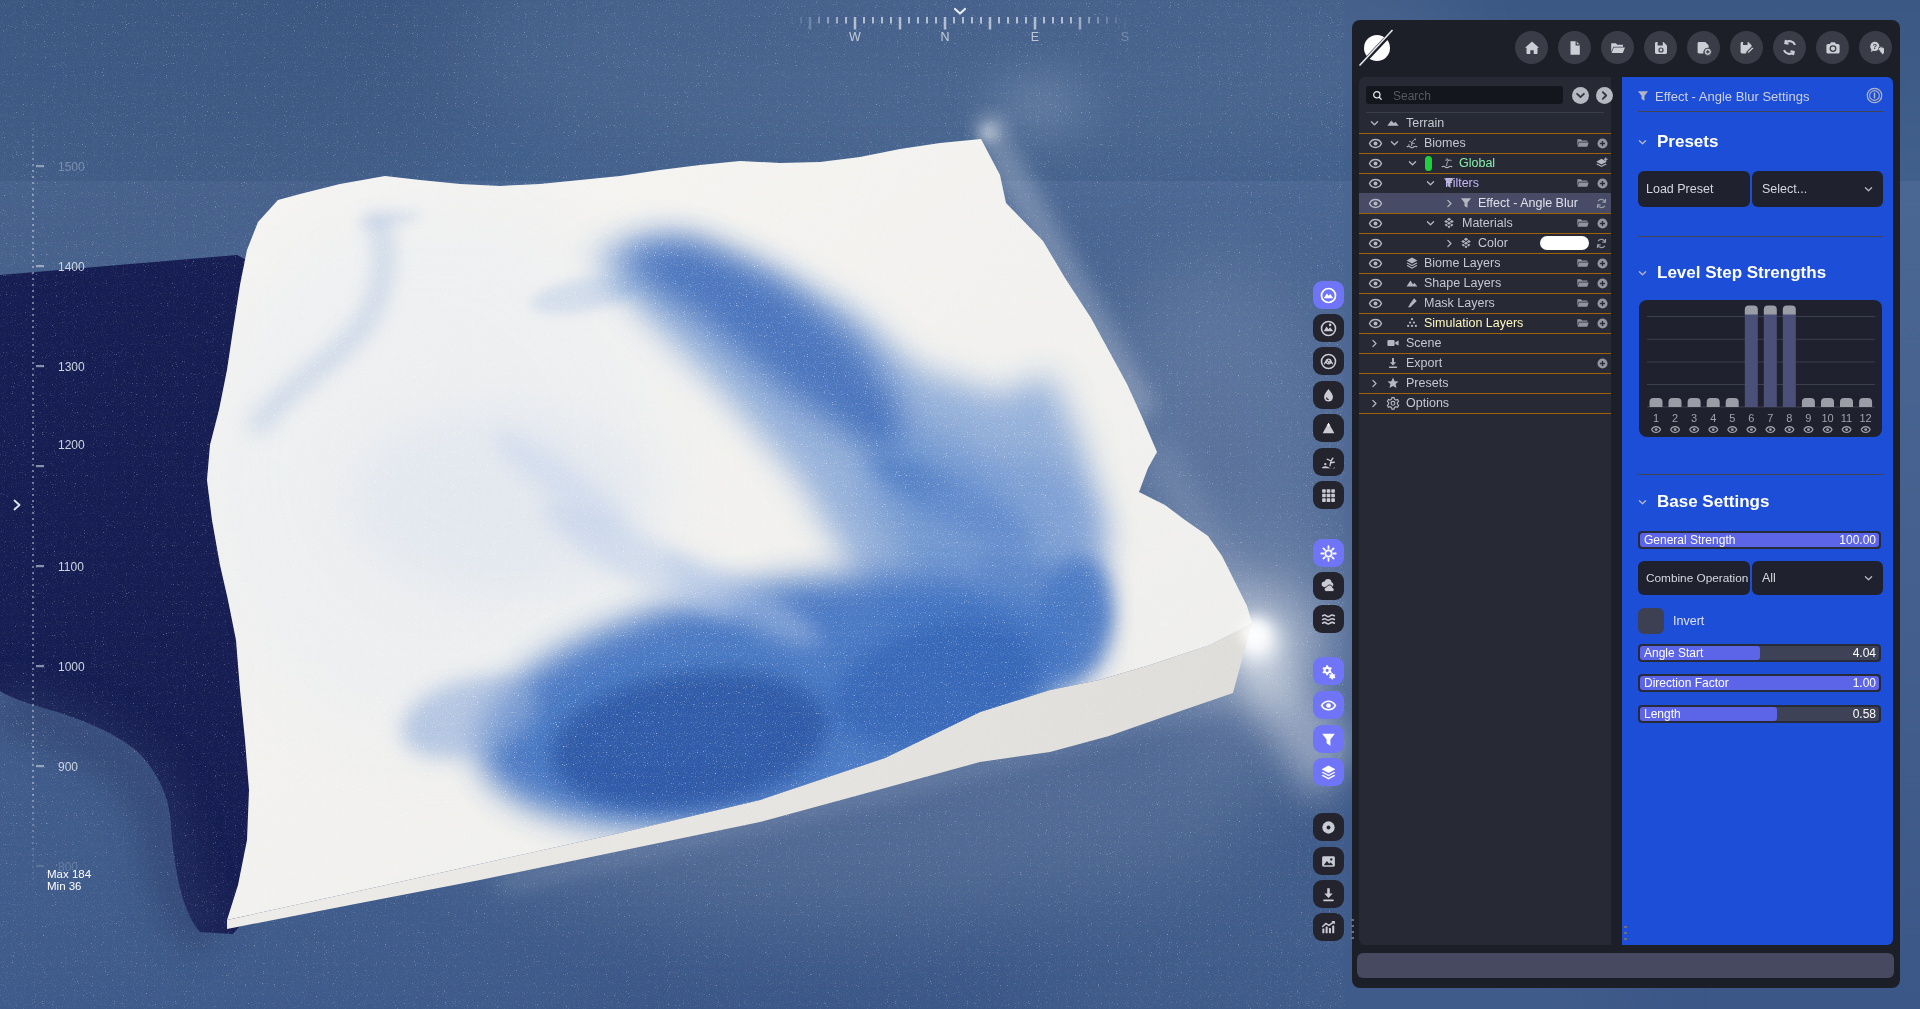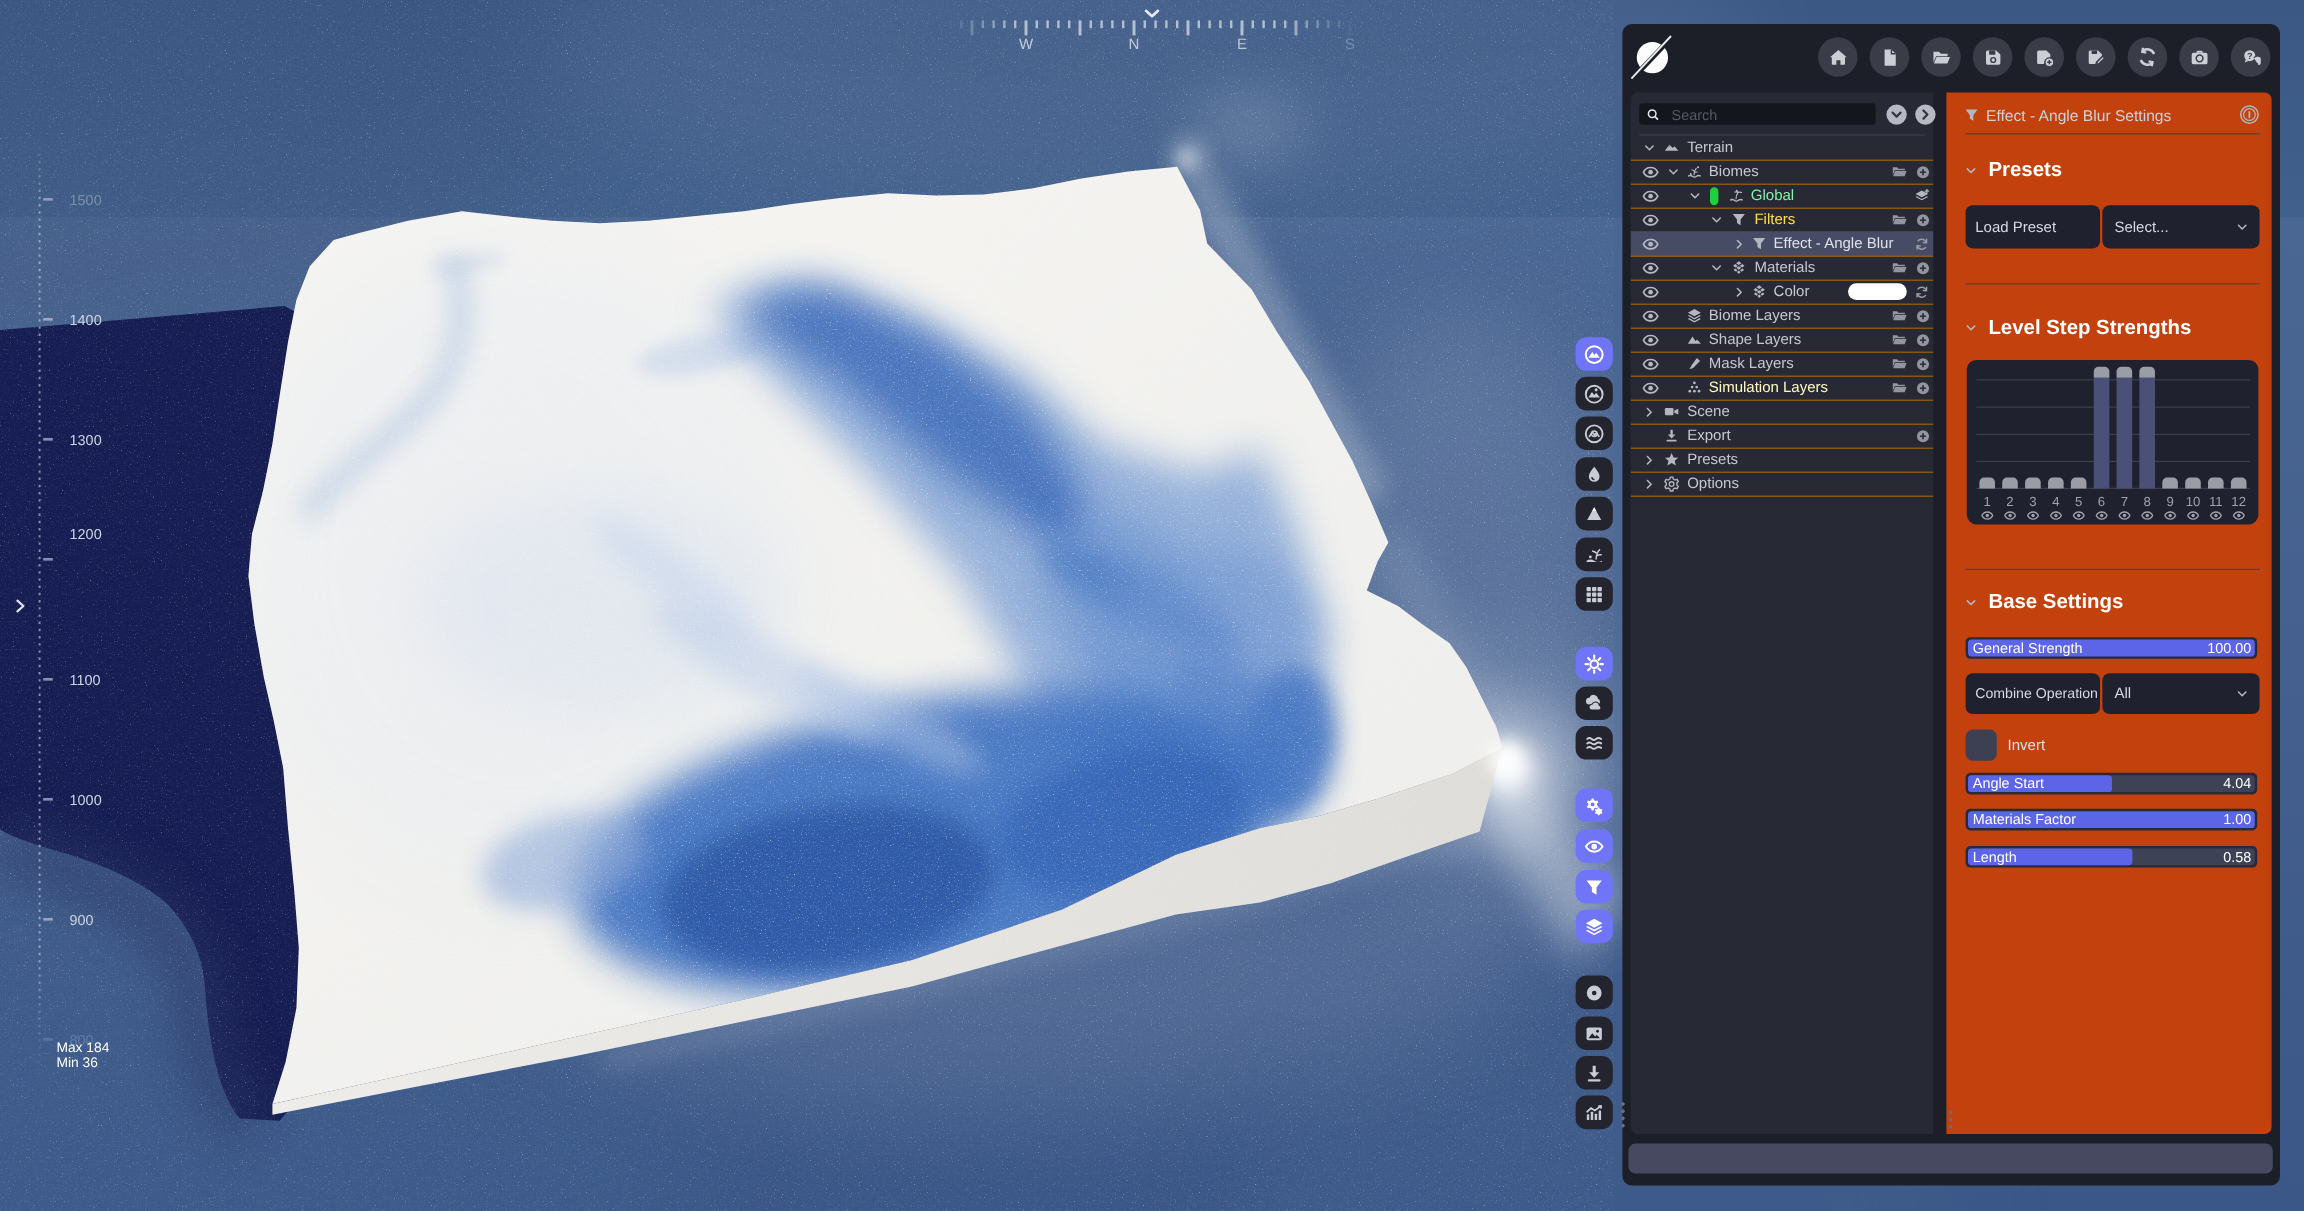--- a/index.html
+++ b/index.html
@@ -10,21 +10,21 @@
   
   .rnum{position:absolute;left:58px;font-size:12px;color:#ccd4e0;}
   
   .tbtn{position:absolute;left:1313px;width:31px;height:28px;border-radius:9px;background:#23242e;display:flex;align-items:center;justify-content:center;}
   .tbtn.on{background:#6f75f6;}
   .tbtn svg{display:block;}
   
   #panel{position:absolute;left:1352px;top:20px;width:548px;height:968px;background:#1d1f28;border-radius:8px;}
   .cbtn{position:absolute;width:33px;height:33px;border-radius:50%;background:#3a3c47;display:flex;align-items:center;justify-content:center;}
   #treepanel{position:absolute;left:7px;top:57px;width:252px;height:868px;background:#272934;border-radius:6px 0 0 6px;text-align:right;}
-  #setpanel{position:absolute;left:270px;top:57px;width:271px;height:868px;background:#c2410c;border-radius:0 6px 6px 0;}
+  #setpanel{position:absolute;left:270px;top:57px;width:271px;height:868px;background:#1d4ed8;border-radius:0 6px 6px 0;}
   .trow{position:absolute;left:0;width:252px;height:20px;border-bottom:1px solid #a16207;font-size:12.5px;color:#c5c8d1;}
   .trow .txt{position:absolute;top:3px;}
   .sep{position:absolute;height:1px;background:#42454f;}
   .shead{position:absolute;font-size:17px;font-weight:bold;color:#fff;}
   .slider{position:absolute;left:16px;width:243px;height:18px;background:#272a39;border-radius:4px;}
   .slider .track{position:absolute;left:2px;top:2px;height:14px;border-radius:3px;background:#3e4256;width:239px;}
   .slider .fill{position:absolute;left:2px;top:2px;height:14px;border-radius:3px;background:#5c64e8;}
   .slider .lab{position:absolute;left:6px;top:2px;font-size:12px;color:#fff;}
   .slider .val{position:absolute;right:5px;top:2px;font-size:12px;color:#fff;}
   .box{position:absolute;background:#1f212e;border-radius:6px;}
@@ -610,21 +610,21 @@
 <div class="trow" style="top:96px;">
 <svg width="15" height="15" viewBox="0 0 16 16" style="position:absolute;left:9px;top:3px">
           <use href="#i-eye"></use>
         </svg>
 <svg width="13" height="13" viewBox="0 0 16 16" style="position:absolute;left:65px;top:4px">
           <use href="#i-chevd"></use>
         </svg>
 <svg width="14" height="14" viewBox="0 0 16 16" style="position:absolute;left:83px;top:3px">
           <use href="#i-funnel"></use>
         </svg>
-<span class="txt" style="left:103px;color:#fde047">Filters</span>
+<span class="txt" style="left:86px;color:#c4b5fd">Filters</span>
 <svg width="14" height="14" viewBox="0 0 16 16" style="position:absolute;left:217px;top:3px">
           <use href="#i-folder"></use>
         </svg>
 <svg width="13" height="13" viewBox="0 0 16 16" style="position:absolute;left:237px;top:3.5px">
           <use href="#i-plus"></use>
         </svg>
 </div>
 <div class="trow" style="top:116px;background:#474b66;">
 <svg width="15" height="15" viewBox="0 0 16 16" style="position:absolute;left:9px;top:3px">
           <use href="#i-eye"></use>
@@ -907,21 +907,21 @@
 <div style="position:absolute;left:16px;top:531px;width:26px;height:26px;border-radius:6px;background:#3c4052"></div>
 <span style="position:absolute;left:51px;top:537px;font-size:12.5px;color:#dee0e6">Invert</span>
 <div class="slider" style="top:567px">
         <div class="track"></div>
         <div class="fill" style="width:120px"></div>
         <span class="lab">Angle Start</span>
         <span class="val">4.04</span>
       </div>
 <div class="slider" style="top:597px">
         <div class="fill" style="width:239px"></div>
-        <span class="lab">Materials Factor</span>
+        <span class="lab">Direction Factor</span>
         <span class="val">1.00</span>
       </div>
 <div class="slider" style="top:628px">
         <div class="track"></div>
         <div class="fill" style="width:137px"></div>
         <span class="lab">Length</span>
         <span class="val">0.58</span>
       </div>
 </div>
 

